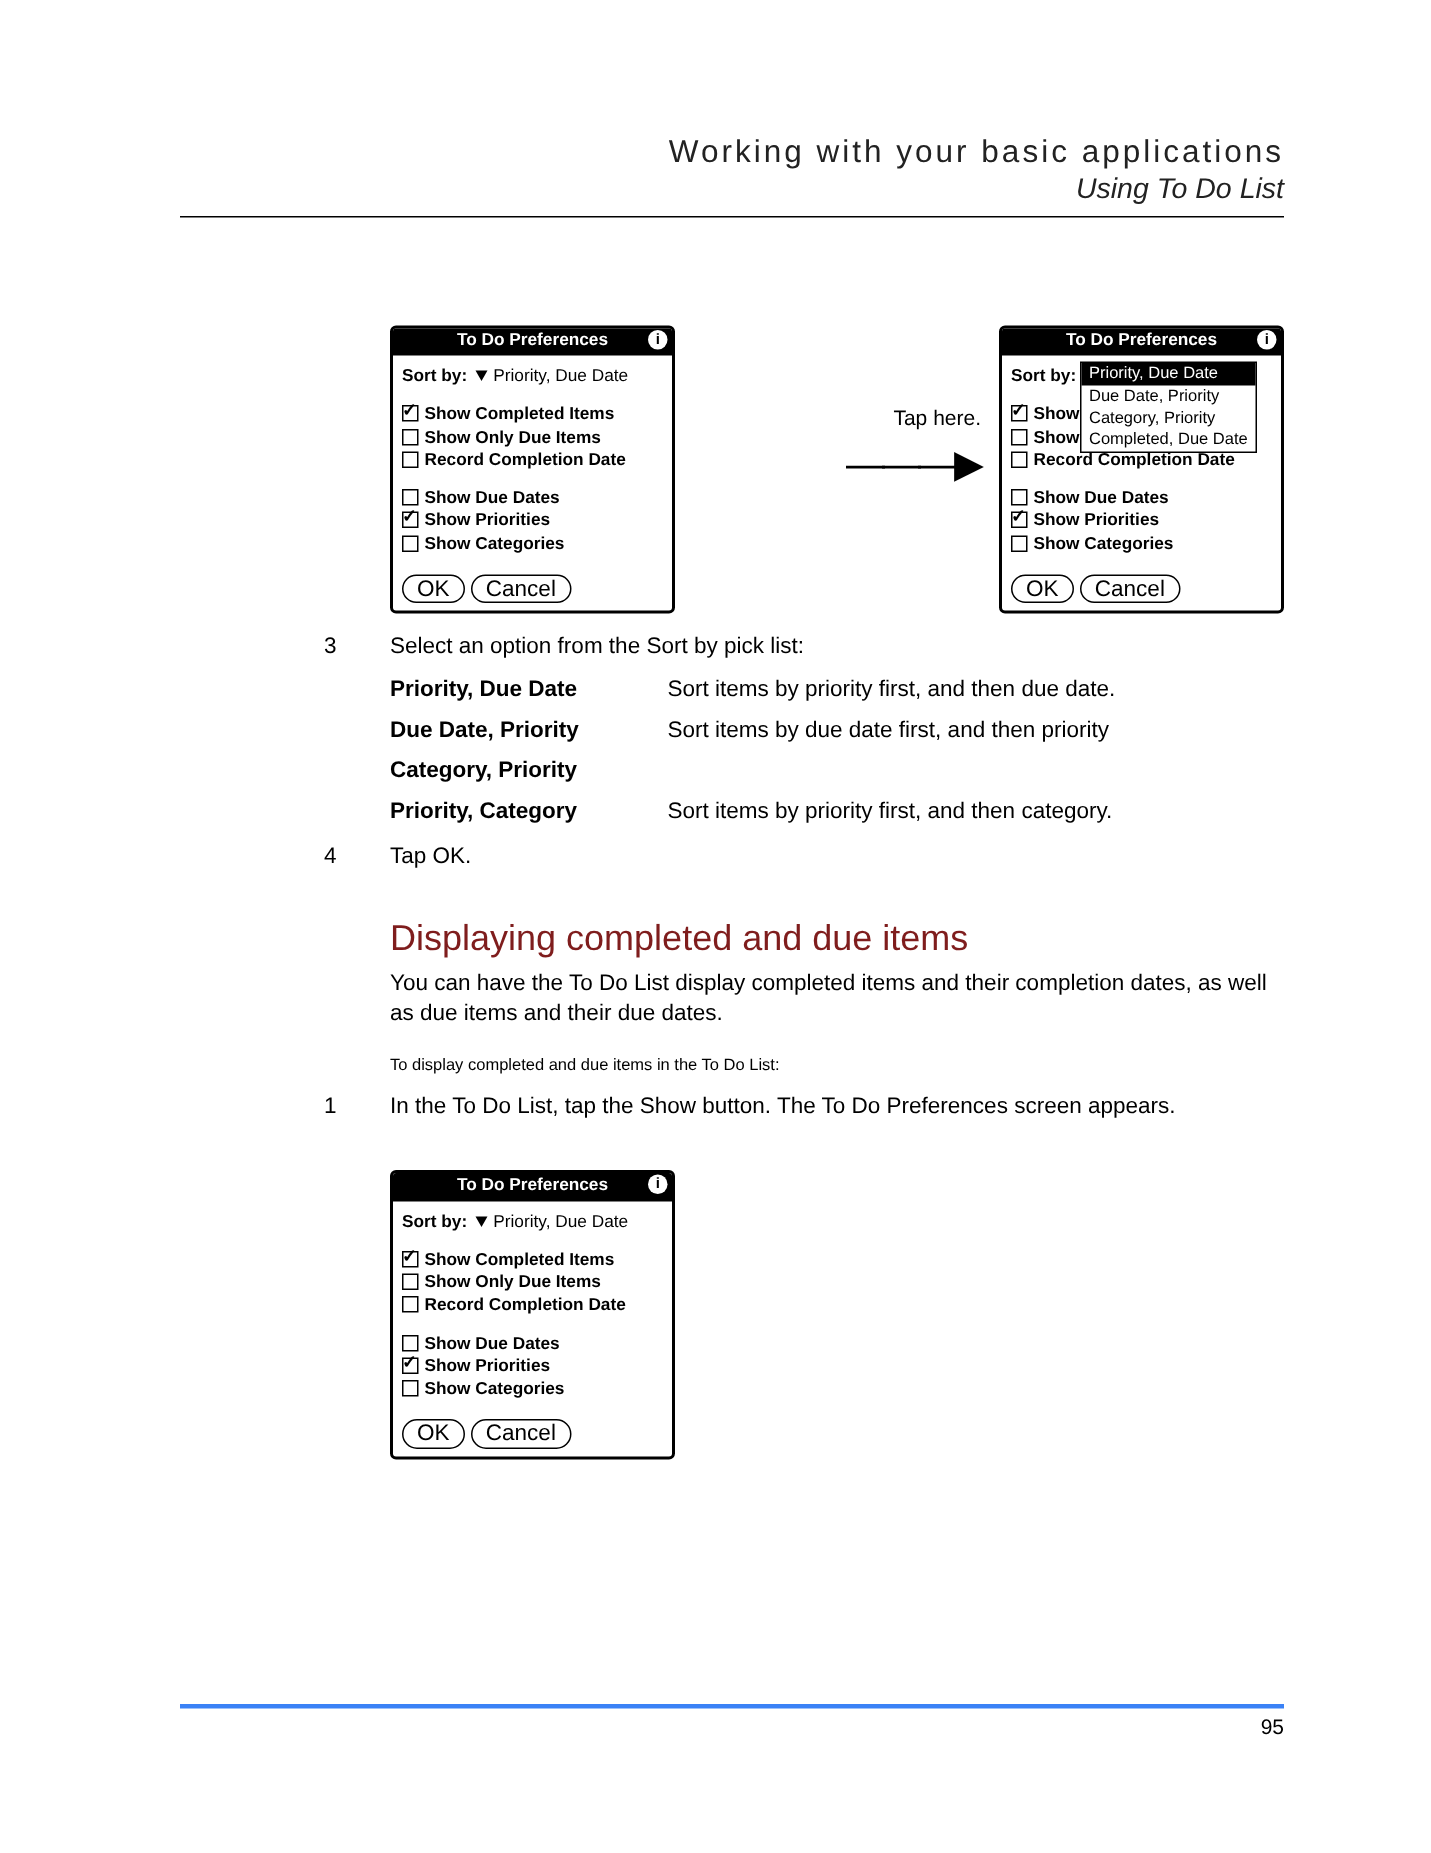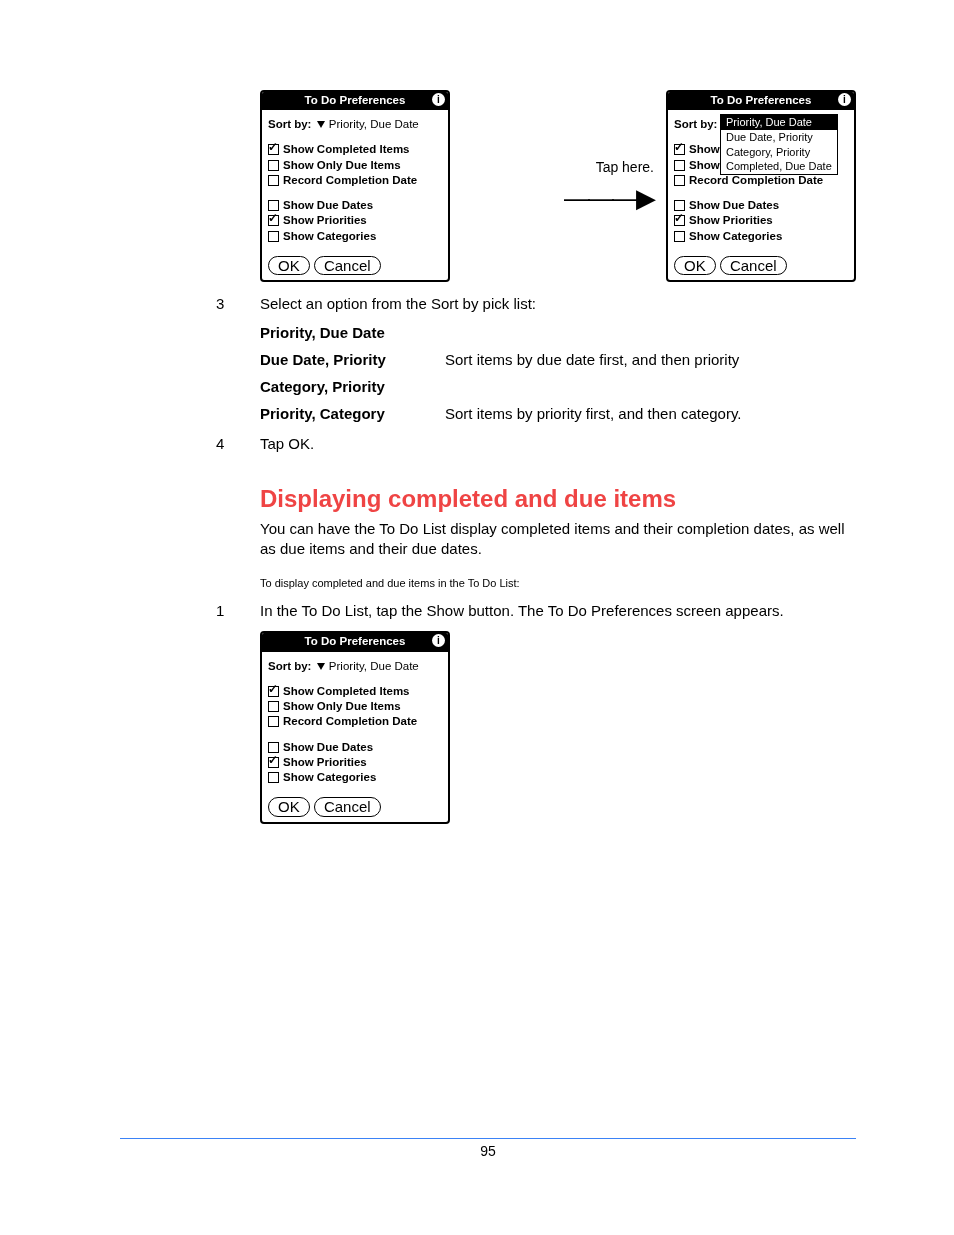--- a/index.html
+++ b/index.html
@@ -32,22 +32,22 @@
     font-size: 19px;
     font-style: italic;
     color: #222;
     margin-top: 2px;
   }
   .footer {
     position: absolute;
     bottom: 76px;
     left: 120px;
     right: 98px;
-    border-top: 1px solid #3b82f6;
-    text-align: center;
+    border-top: 3px solid #3b82f6;
+    text-align: right;
     font-size: 14px;
     padding-top: 4px;
   }
   .content {
     margin-left: 140px;
   }
   .step-row {
     position: relative;
     margin-left: -44px;
     margin-top: 12px;
@@ -72,24 +72,24 @@
   }
   .opt-label {
     width: 185px;
     font-weight: bold;
     flex-shrink: 0;
   }
   .opt-desc {
     flex: 1;
   }
   h3.section {
-    font-weight: 700;
+    font-weight: 400;
     font-size: 24px;
     margin: 30px 0 6px 0;
-    color: #ef4444;
+    color: #7f1d1d;
   }
   .para {
     line-height: 1.35;
     margin: 4px 0 14px 0;
   }
   .subhead {
     font-size: 11px;
     margin: 18px 0 6px 0;
   }
 
@@ -104,20 +104,21 @@
     margin-top: 10px;
   }
   .palm {
     width: 186px;
     background: #fff;
     border: 2px solid #000;
     border-radius: 4px;
     font-family: "Arial", sans-serif;
     font-size: 11.5px;
     line-height: 1.15;
+    margin-top: 32px;
   }
   .palm .titlebar {
     background: #000;
     color: #fff;
     font-weight: bold;
     text-align: center;
     padding: 2px 4px 3px 4px;
     position: relative;
     border-radius: 2px 2px 0 0;
     margin: 0 0 4px 0;
@@ -207,20 +208,24 @@
     font-size: 26px;
     letter-spacing: -2px;
     color: #000;
   }
 </style>
 </head>
 <body>
 
 <div class="page">
 
+  <div class="header">
+    <div class="h1">Working with your basic applications</div>
+    <div class="h2">Using To Do List</div>
+  </div>
 
   <div class="content">
 
     <div class="fig-row">
 
       <div class="palm">
         <div class="titlebar">
           <span>To Do Preferences</span>
           <span class="info-ic">i</span>
         </div>
@@ -281,20 +286,21 @@
     </div>
 
     <div class="step-row">
       <div class="step-num">3</div>
       <div class="step-text">Select an option from the Sort by pick list:</div>
     </div>
 
     <div class="opt-table">
       <div class="opt-row">
         <div class="opt-label">Priority, Due Date</div>
+        <div class="opt-desc">Sort items by priority first, and then due date.</div>
       </div>
       <div class="opt-row">
         <div class="opt-label">Due Date, Priority</div>
         <div class="opt-desc">Sort items by due date first, and then priority</div>
       </div>
       <div class="opt-row">
         <div class="opt-label">Category, Priority</div>
       </div>
       <div class="opt-row">
         <div class="opt-label">Priority, Category</div>

